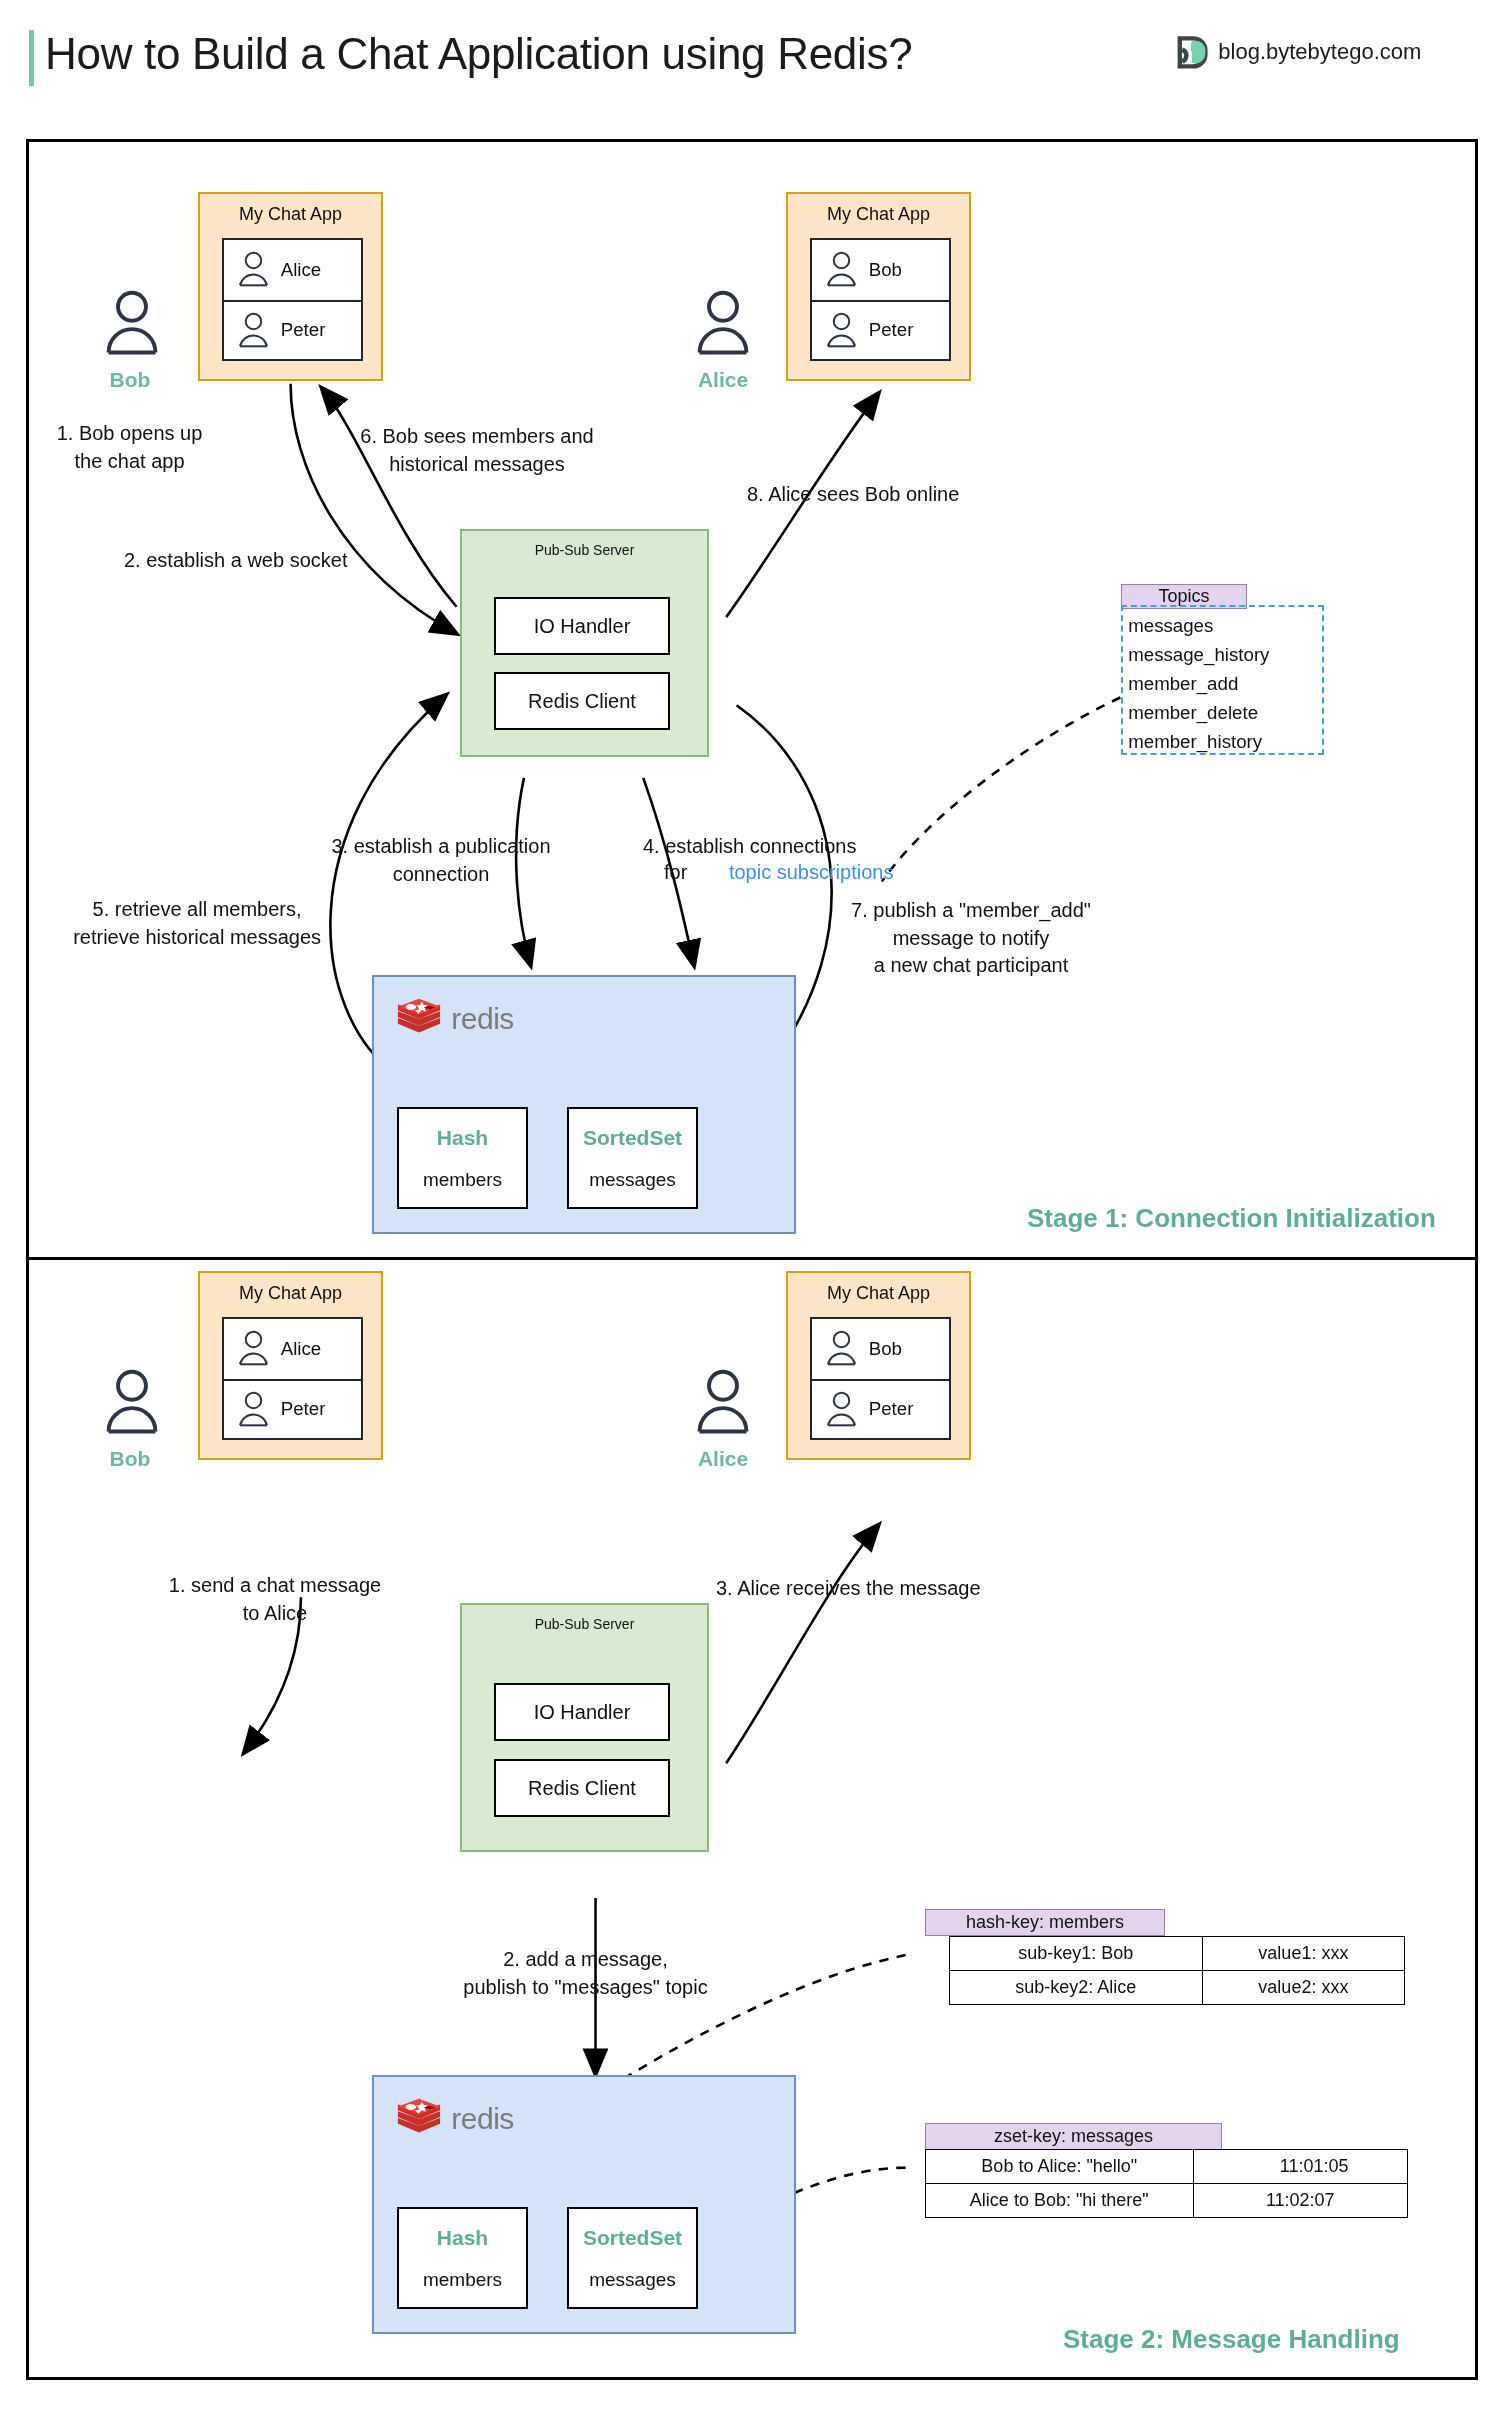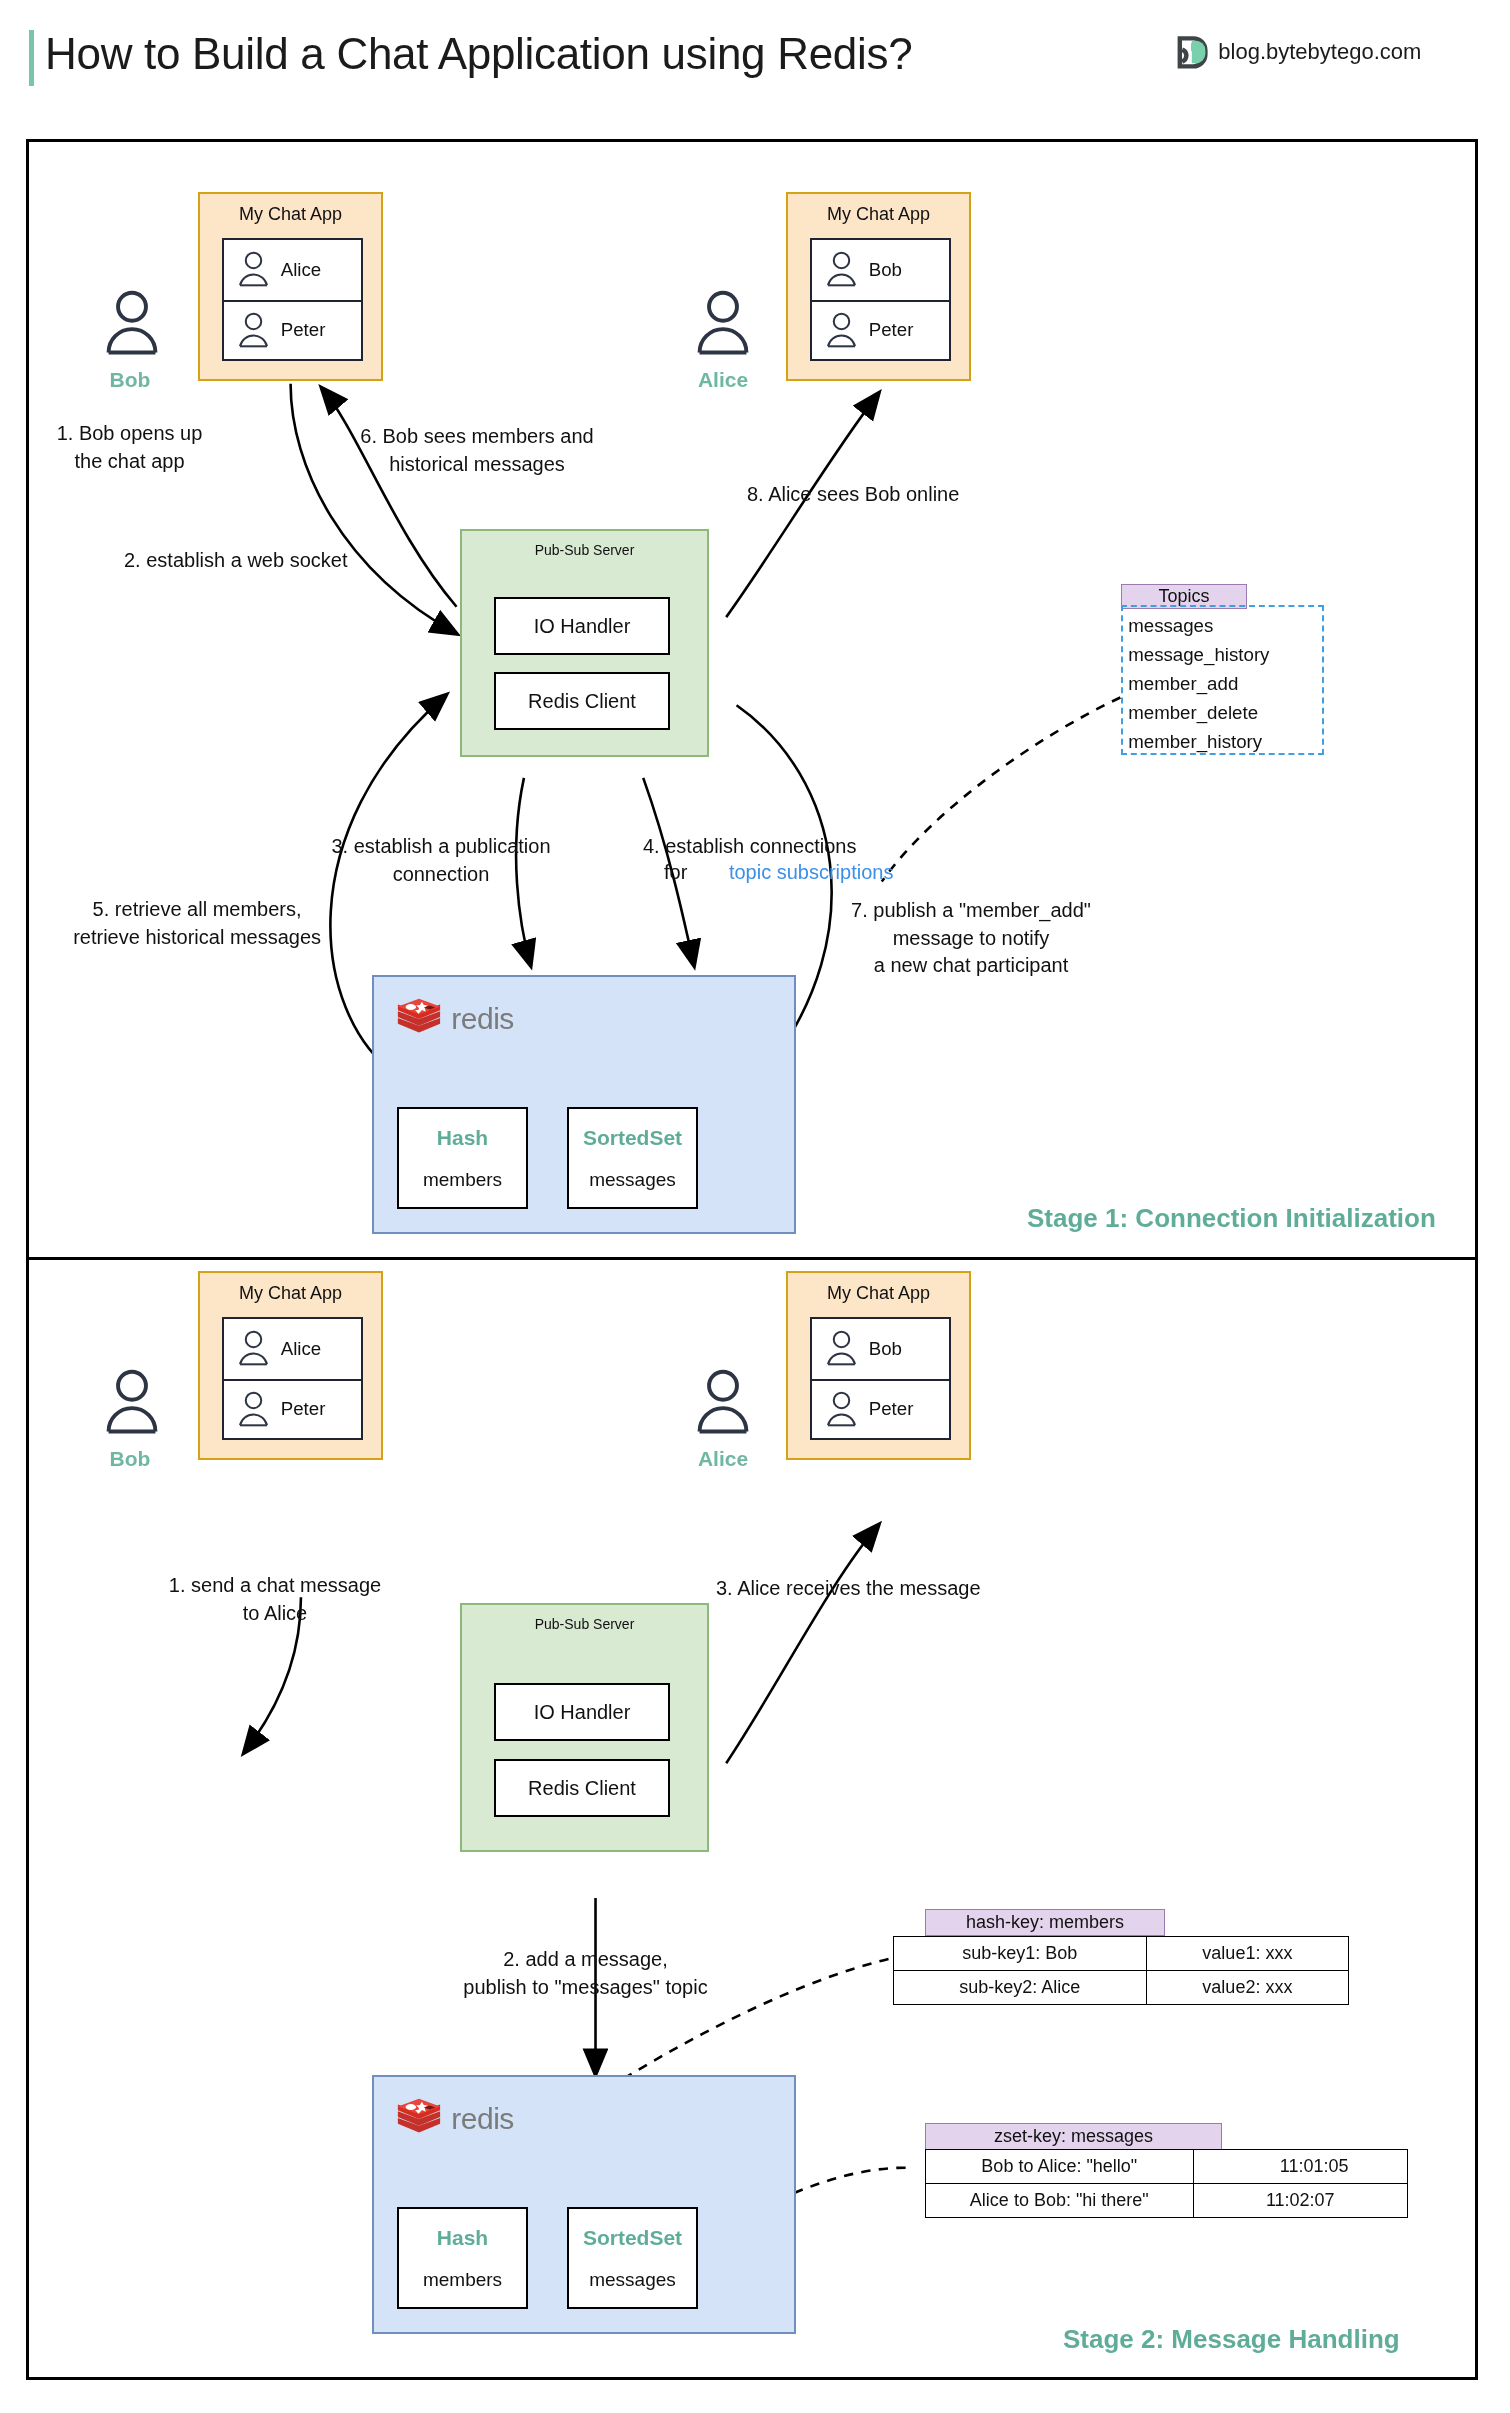--- a/index.html
+++ b/index.html
@@ -492,21 +492,21 @@
   </div>
 </div>
 
 <div class="step center" style="left:130px; top:1572px; width:290px;">1. send a chat message
 to Alice</div>
 <div class="step center" style="left:399px; top:1914px; width:373px;margin-top:32px;">2. add a message,
 publish to "messages" topic</div>
 <div class="step" style="left:716px; top:1575px;">3. Alice receives the message</div>
 
 <div class="kv-head" style="left:925px; top:1909px; width:240px; height:27px;">hash-key: members</div>
-<table class="kv-table" style="left:893px; top:1936px;">
+<table class="kv-table" style="left:949px; top:1936px;">
   <tbody>
     <tr>
       <td style="width:237px;">sub-key1: Bob</td>
       <td style="width:187px;">value1: xxx</td>
     </tr>
     <tr>
       <td>sub-key2: Alice</td>
       <td>value2: xxx</td>
     </tr>
   </tbody>

